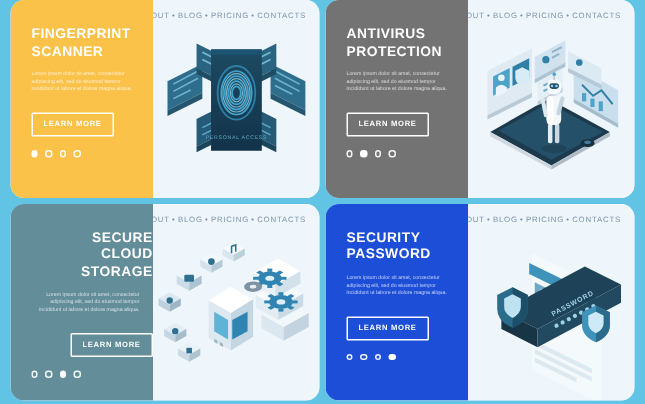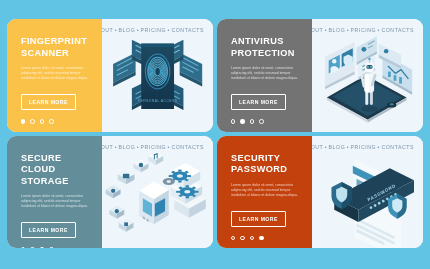--- a/index.html
+++ b/index.html
@@ -7,21 +7,21 @@
     width:430px;height:269px;overflow:hidden;
     background:#62c4e4;
     font-family:"Liberation Sans", sans-serif;
   }
   .grid{
     width:430px;height:267px;
     display:grid;
     grid-template-columns:1fr 1fr;
     grid-template-rows:1fr 1fr;
     gap:4px;
-    padding:19px 7px;
+    padding:0 7px;
     box-sizing:border-box;
   }
   .banner{
     position:relative;
     border-radius:9px;
     overflow:hidden;
     display:flex;
     background:#eef5fb;
   }
   .panel{
@@ -89,22 +89,22 @@
     border-radius:50%;
     border:1px solid rgba(255,255,255,.92);
     box-sizing:border-box;
     cursor:pointer;
   }
   .dot.on{background:#ffffff;}
 
   
   .p-yellow{background:#fbc24a;}
   .p-red{background:#737373;}
-  .p-slate{background:#628d99;}
-  .p-teal{background:#c2410c;}
+  .p-slate{background:#628d99;text-align:right;}
+  .p-teal{background:#1d4ed8;}
 
   .p-yellow .cta{border-color:#fff;}
   .p-red .cta{border-color:#fff;}
 
   svg{display:block;}
 </style>
 </head>
 <body>
 
 <div class="grid">

